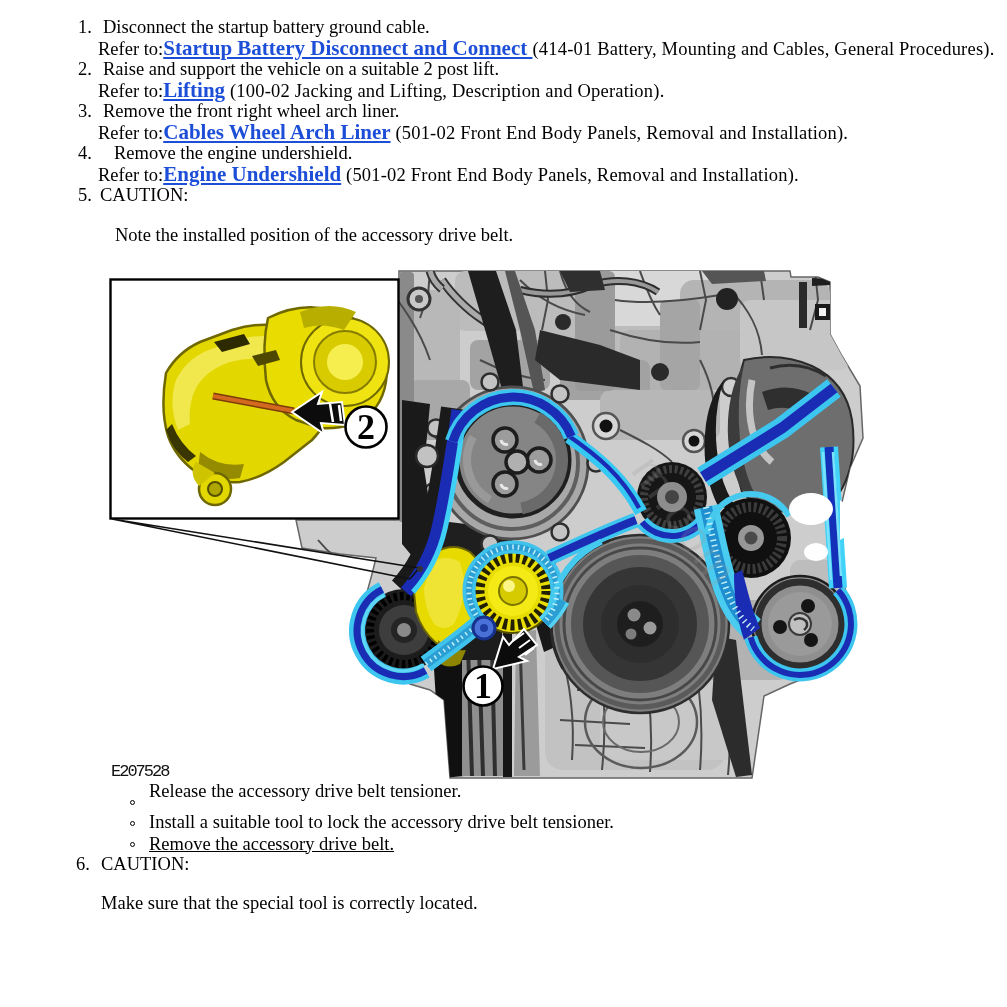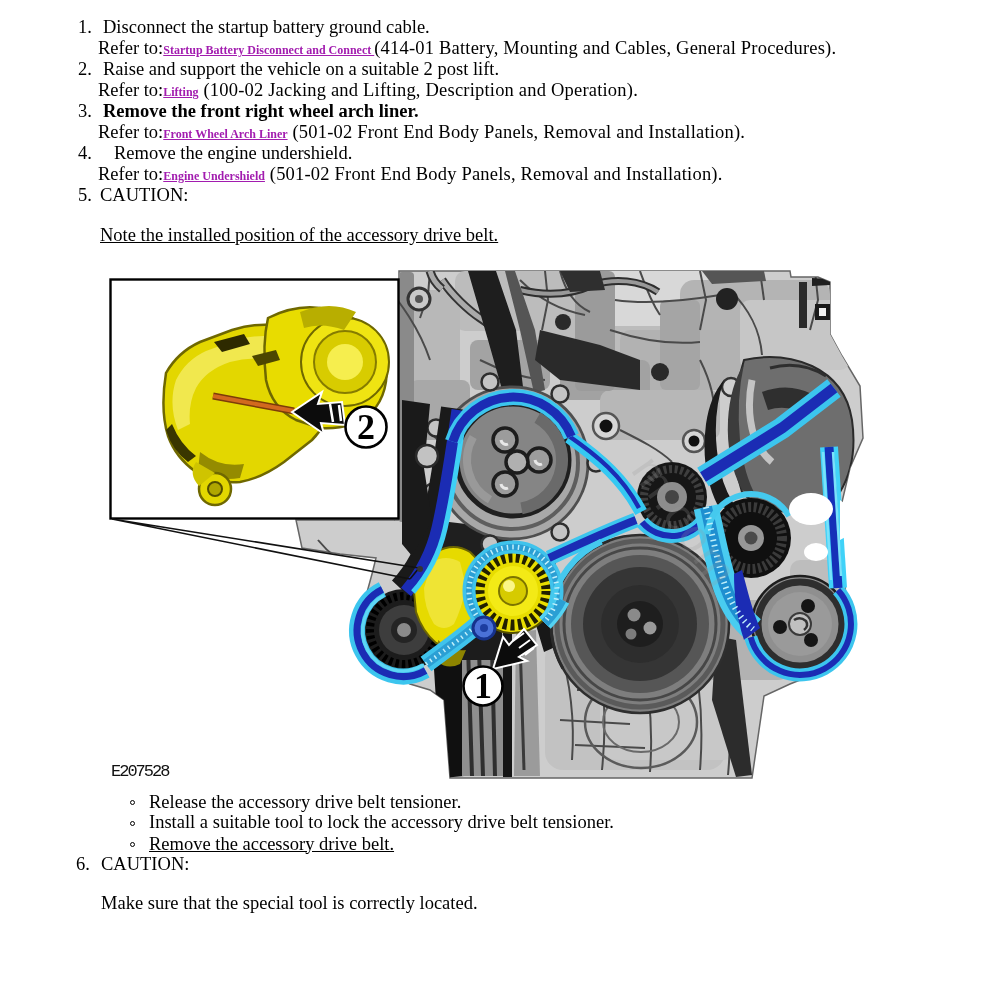--- a/index.html
+++ b/index.html
@@ -1,42 +1,42 @@
 <!DOCTYPE html>
 <html><head>
 <meta charset="utf-8">
 <style>
 html,body{margin:0;padding:0;width:1007px;height:1007px;background:#fff;overflow:hidden;}
 body{font-family:"Liberation Serif",serif;font-size:18.5px;color:#000;}
 .ln{position:absolute;line-height:21px;white-space:nowrap;}
-a.lk{color:#a21caf;font-weight:bold;font-size:12px;text-decoration:underline;}
+a.lk{color:#1d4ed8;font-weight:bold;font-size:21px;text-decoration:underline;}
 .num{position:absolute;}
 .blt{position:absolute;width:3px;height:3px;border:1.7px solid #000;border-radius:50%;}
 .elabel{position:absolute;font-family:"Liberation Mono",monospace;font-size:17px;letter-spacing:-2px;color:#111;}
 .tl{letter-spacing:0.2px;}
 </style>
 </head>
 <body>
 <span class="ln num" style="left:78px;top:16.5px;">1.</span>
 <div class="ln" style="left:103px;top:16.5px;">Disconnect the startup battery ground cable.</div>
 <div class="ln" style="left:98px;top:37.5px;">Refer to:<a class="lk">Startup Battery Disconnect and Connect </a><span class="tl">(414-01 Battery, Mounting and Cables, General Procedures).</span></div>
 <span class="ln num" style="left:78px;top:58.5px;">2.</span>
 <div class="ln" style="left:103px;top:58.5px;text-align:center;">Raise and support the vehicle on a suitable 2 post lift.</div>
 <div class="ln" style="left:98px;top:79.5px;">Refer to:<a class="lk">Lifting</a><span class="tl"> (100-02 Jacking and Lifting, Description and Operation).</span></div>
 <span class="ln num" style="left:78px;top:100.5px;">3.</span>
-<div class="ln" style="left:103px;top:100.5px;font-weight:bold;">Remove the front right wheel arch liner.</div>
-<div class="ln" style="left:98px;top:121.5px;">Refer to:<a class="lk">Front Wheel Arch Liner</a><span class="tl"> (501-02 Front End Body Panels, Removal and Installation).</span></div>
+<div class="ln" style="left:103px;top:100.5px;">Remove the front right wheel arch liner.</div>
+<div class="ln" style="left:98px;top:121.5px;">Refer to:<a class="lk">Cables Wheel Arch Liner</a><span class="tl"> (501-02 Front End Body Panels, Removal and Installation).</span></div>
 <span class="ln num" style="left:78px;top:142.5px;">4.</span>
 <div class="ln" style="left:114px;top:142.5px;">Remove the engine undershield.</div>
 <div class="ln" style="left:98px;top:163.5px;">Refer to:<a class="lk">Engine Undershield</a><span class="tl"> (501-02 Front End Body Panels, Removal and Installation).</span></div>
 <span class="ln num" style="left:78px;top:184.5px;">5.</span>
 <div class="ln" style="left:100px;top:184.5px;">CAUTION:</div>
-<div class="ln" style="left:100px;top:225.4px;text-decoration:underline;">Note the installed position of the accessory drive belt.</div>
+<div class="ln" style="left:115px;top:225.4px;">Note the installed position of the accessory drive belt.</div>
 <span class="blt" style="left:129.5px;top:799.6px;"></span>
-<div class="ln" style="left:149px;top:781px;margin-top:11px;">Release the accessory drive belt tensioner.</div>
+<div class="ln" style="left:149px;top:781px;">Release the accessory drive belt tensioner.</div>
 <span class="blt" style="left:129.5px;top:820.8px;"></span>
 <div class="ln" style="left:149px;top:812.4px;">Install a suitable tool to lock the accessory drive belt tensioner.</div>
 <span class="blt" style="left:129.5px;top:841.9px;"></span>
 <div class="ln" style="left:149px;top:833.5px;text-decoration:underline;">Remove the accessory drive belt.</div>
 <span class="ln num" style="left:76px;top:854.3px;">6.</span>
 <div class="ln" style="left:101px;top:854.3px;">CAUTION:</div>
 <div class="ln" style="left:101px;top:892.5px;font-family:Liberation Serif, serif;">Make sure that the special tool is correctly located.</div>
 <div class="elabel" style="left:111px;top:762px;">E207528</div>
 <svg style="position:absolute;left:0;top:0" width="1007" height="1007" viewBox="0 0 1007 1007">
 <defs>

